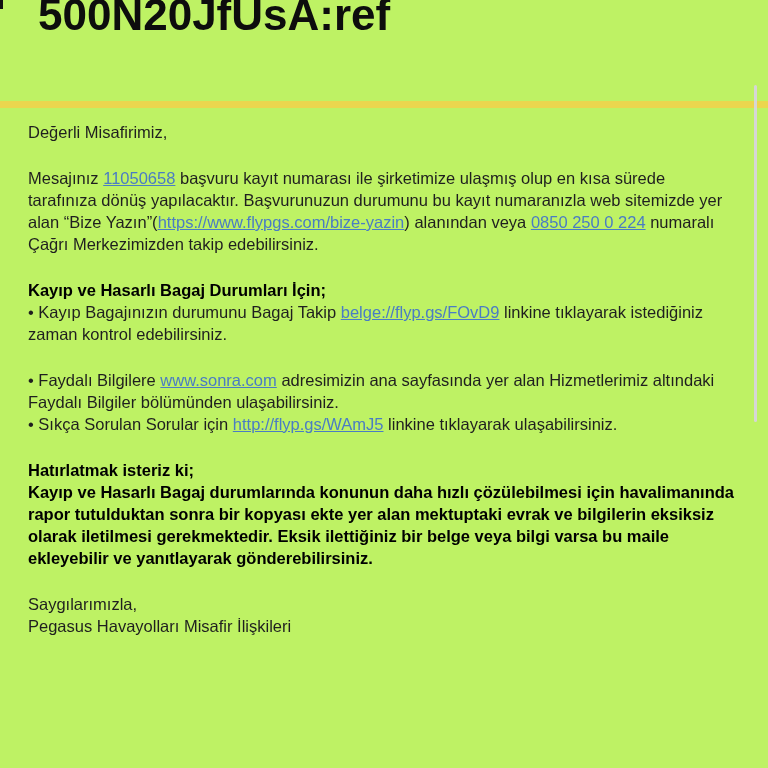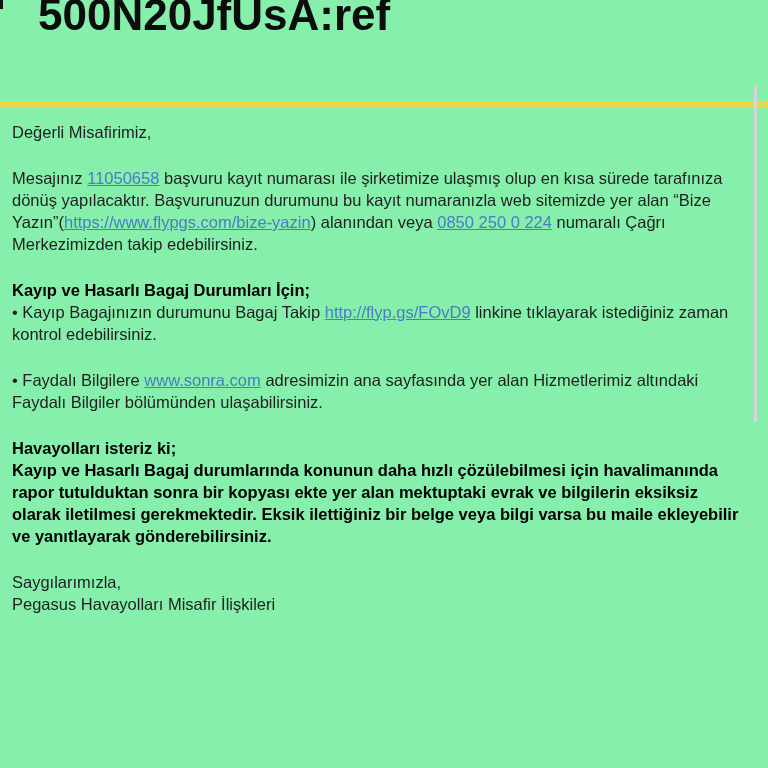--- a/index.html
+++ b/index.html
@@ -5,21 +5,21 @@
   html, body {
     margin: 0;
     padding: 0;
     background: #ffffff;
   }
   .page {
     position: relative;
     width: 768px;
     height: 768px;
     overflow: hidden;
-    background: #86efac;
+    background: #bef264;
     font-family: "Liberation Sans", sans-serif;
     -webkit-font-smoothing: antialiased;
   }
   .edge-mark {
     position: absolute;
     left: 0;
     top: 0;
     width: 3px;
     height: 9px;
     background: #111111;
@@ -59,21 +59,21 @@
     left: 0;
     right: 0;
     bottom: 0;
     padding: 13px 18px 0 12px;
     font-size: 16.5px;
     line-height: 22px;
     color: var(--body-text, #1F1F1F);
     overflow: hidden;
   }
   .block {
-    margin: 24px 0;
+    margin: 24px 16px;
   }
   .block:first-child {
     margin-top: 0;
   }
   .line {
     font-weight: 400;
   }
   .line.bold {
     font-weight: 700;
     color: var(--bold-text, #000000);
@@ -94,27 +94,28 @@
   <div class="scrollbar-thumb"></div>
   <div class="email-body" id="email-body">
       <div class="block">
         <div class="line">Değerli Misafirimiz,</div>
       </div>
       <div class="block">
         <div class="line">Mesajınız <a class="lnk" href="#">11050658</a> başvuru kayıt numarası ile şirketimize ulaşmış olup en kısa sürede tarafınıza dönüş yapılacaktır. Başvurunuzun durumunu bu kayıt numaranızla web sitemizde yer alan “Bize Yazın”(<a class="lnk" href="#">https://www.flypgs.com/bize-yazin</a>) alanından veya <a class="lnk" href="#">0850 250 0 224</a> numaralı Çağrı Merkezimizden takip edebilirsiniz.</div>
       </div>
       <div class="block">
         <div class="line bold">Kayıp ve Hasarlı Bagaj Durumları İçin;</div>
-        <div class="line">• Kayıp Bagajınızın durumunu Bagaj Takip <a class="lnk" href="#">http://flyp.gs/FOvD9</a> linkine tıklayarak istediğiniz zaman kontrol edebilirsiniz.</div>
+        <div class="line">• Kayıp Bagajınızın durumunu Bagaj Takip <a class="lnk" href="#">belge://flyp.gs/FOvD9</a> linkine tıklayarak istediğiniz zaman kontrol edebilirsiniz.</div>
       </div>
       <div class="block">
         <div class="line">• Faydalı Bilgilere <a class="lnk" href="#">www.sonra.com</a> adresimizin ana sayfasında yer alan Hizmetlerimiz altındaki Faydalı Bilgiler bölümünden ulaşabilirsiniz.</div>
+        <div class="line">• Sıkça Sorulan Sorular için <a class="lnk" href="#">http://flyp.gs/WAmJ5</a> linkine tıklayarak ulaşabilirsiniz.</div>
       </div>
       <div class="block">
-        <div class="line bold">Havayolları isteriz ki;</div>
+        <div class="line bold">Hatırlatmak isteriz ki;</div>
         <div class="line bold">Kayıp ve Hasarlı Bagaj durumlarında konunun daha hızlı çözülebilmesi için havalimanında rapor tutulduktan sonra bir kopyası ekte yer alan mektuptaki evrak ve bilgilerin eksiksiz olarak iletilmesi gerekmektedir. Eksik ilettiğiniz bir belge veya bilgi varsa bu maile ekleyebilir ve yanıtlayarak gönderebilirsiniz.</div>
       </div>
       <div class="block">
         <div class="line">Saygılarımızla,</div>
         <div class="line">Pegasus Havayolları Misafir İlişkileri</div>
       </div>
     </div>
 </div>
 
 </body></html>

